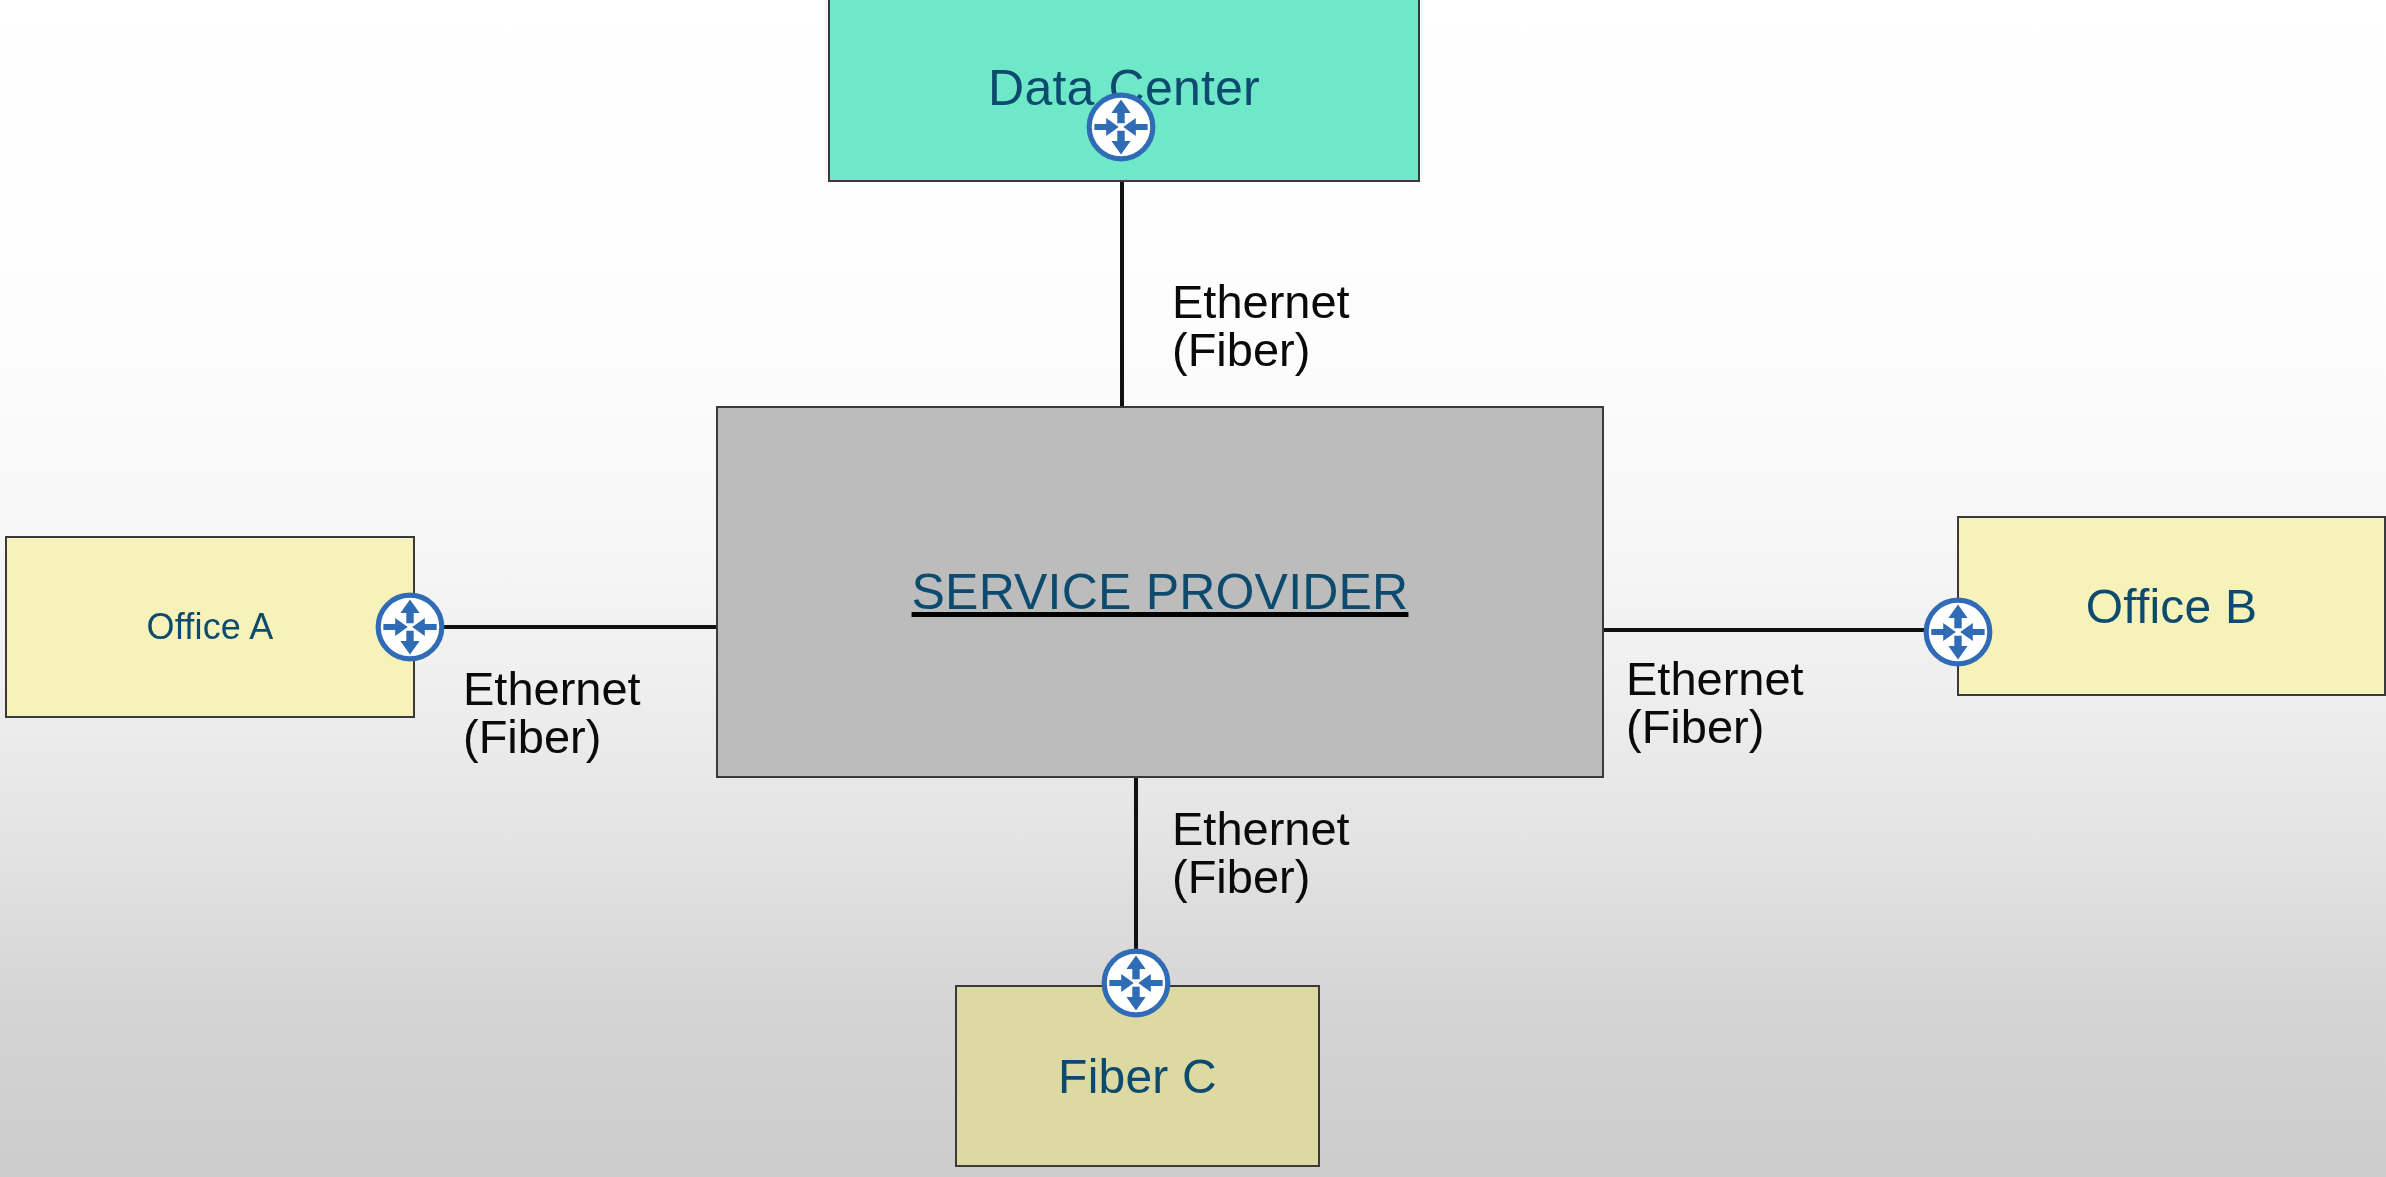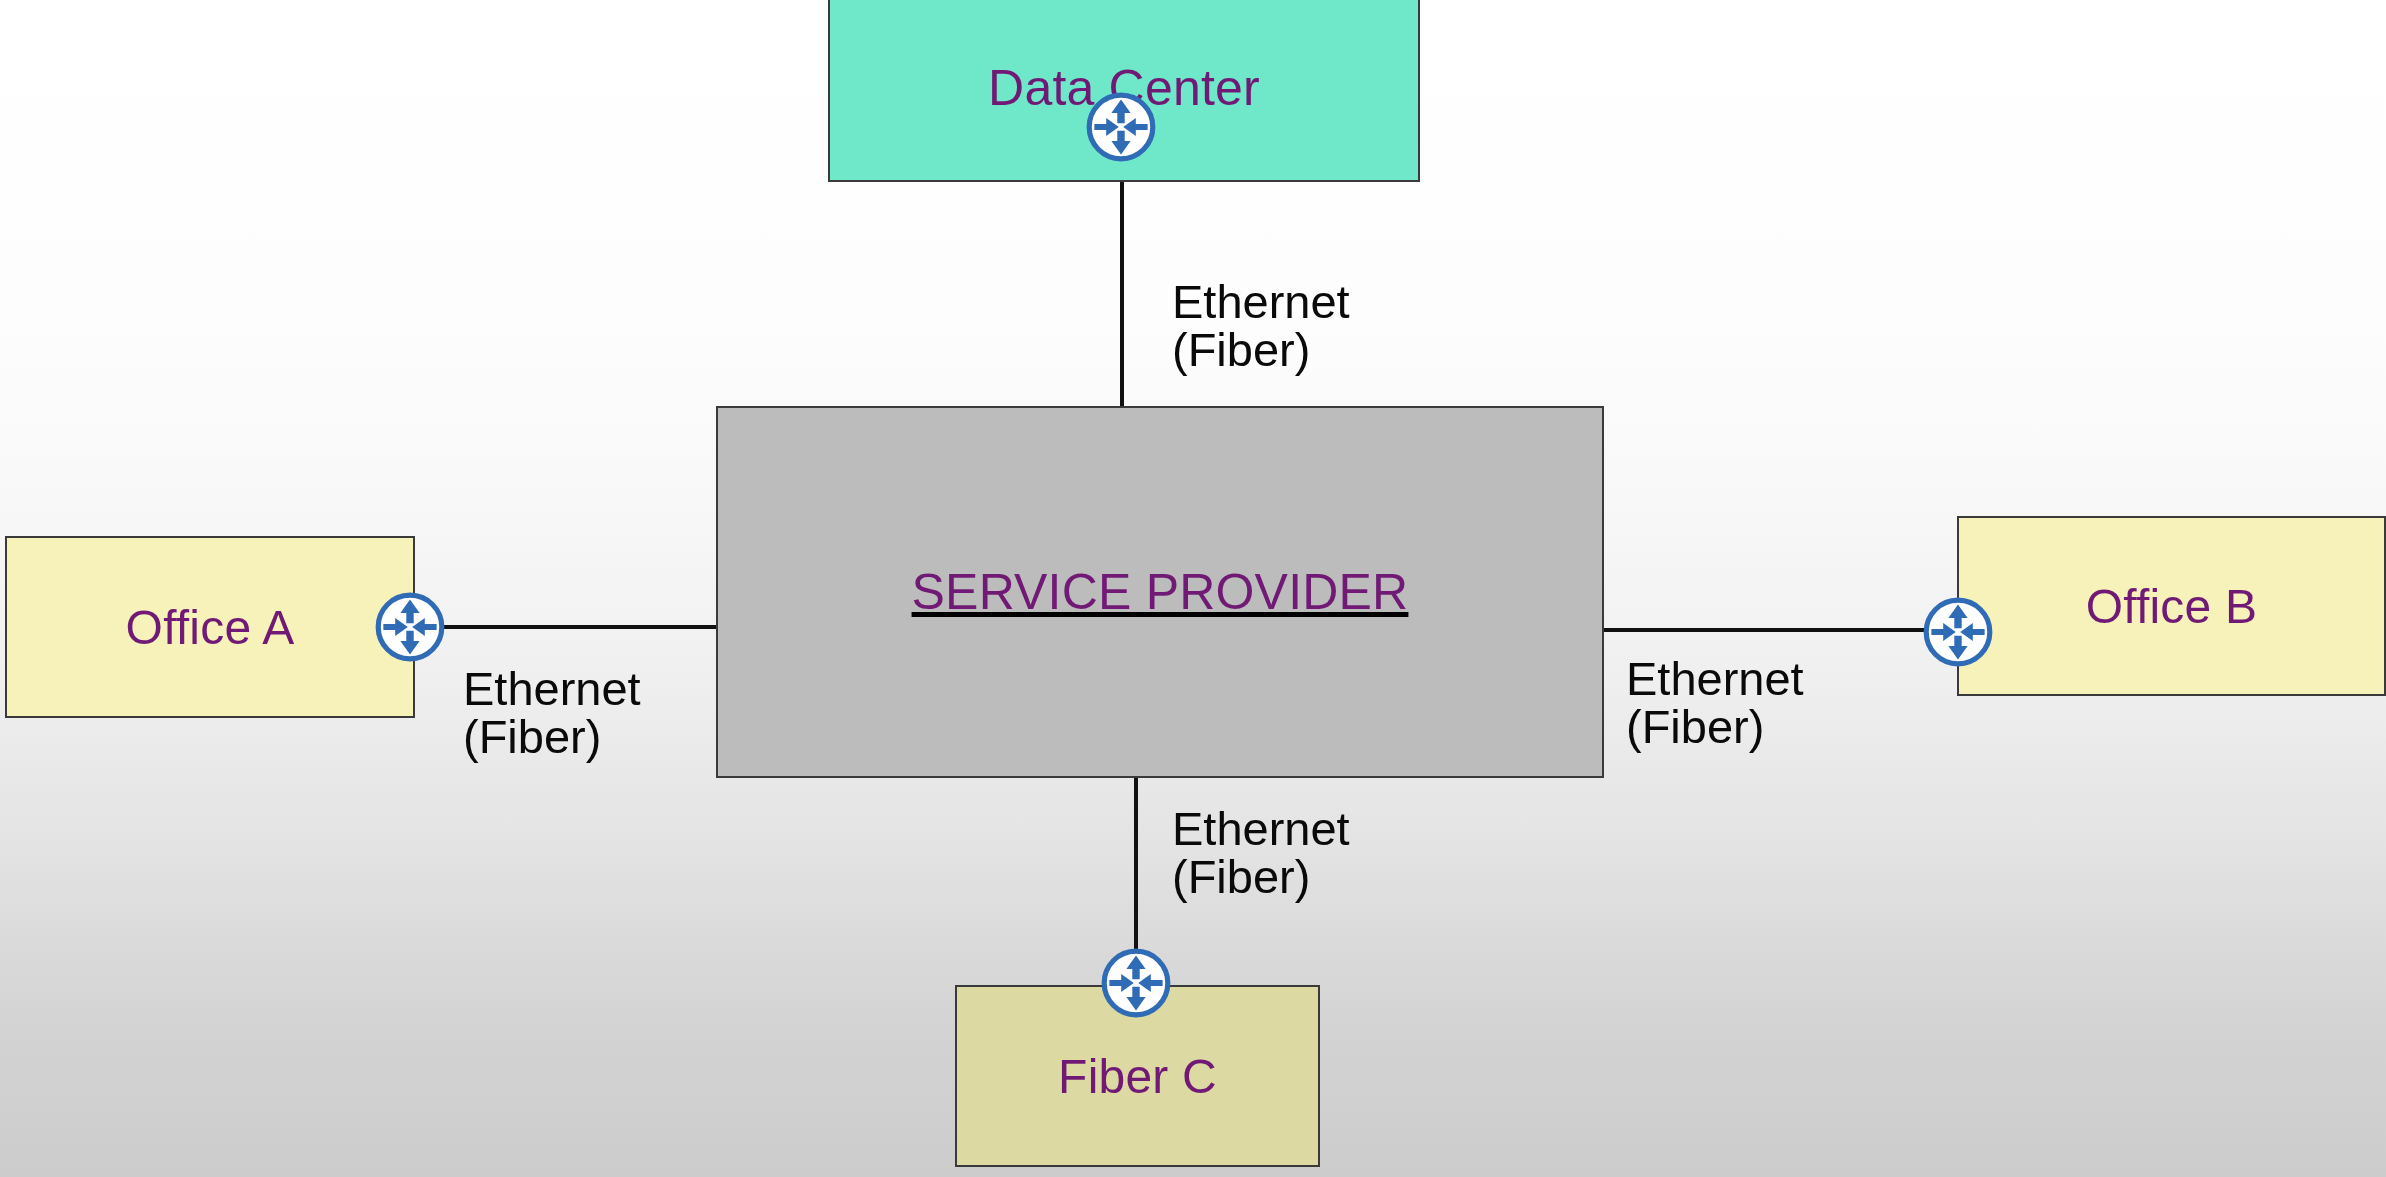--- a/index.html
+++ b/index.html
@@ -26,21 +26,21 @@
   
   .node {
     position: absolute;
     box-sizing: border-box;
     border: 2px solid #3a3a3a;
     display: flex;
     align-items: center;
     justify-content: center;
   }
   .node-label {
-    color: #701a75;
+    color: #0c4a6e;
     white-space: nowrap;
     letter-spacing: 0.2px;
   }
 
   #node-datacenter {
     left: 828px;  top: -6px;
     width: 592px; height: 188px;
     background: #6ee8c8;
   }
   #node-datacenter .node-label { font-size: 50px; }
@@ -51,21 +51,21 @@
     background: #bcbcbc;
     text-decoration: underline;
   }
   #node-serviceprovider .node-label { font-size: 50px; }
 
   #node-officea {
     left: 5px;  top: 536px;
     width: 410px; height: 182px;
     background: #f7f2ba;
   }
-  #node-officea .node-label { font-size: 48px; }
+  #node-officea .node-label { font-size: 36px; }
 
   #node-officec {
     left: 1957px; top: 516px;
     width: 429px;  height: 180px;
     background: #f7f2ba;
   }
   #node-officec .node-label { font-size: 48px; }
 
   #node-officeb {
     left: 955px; top: 985px;

